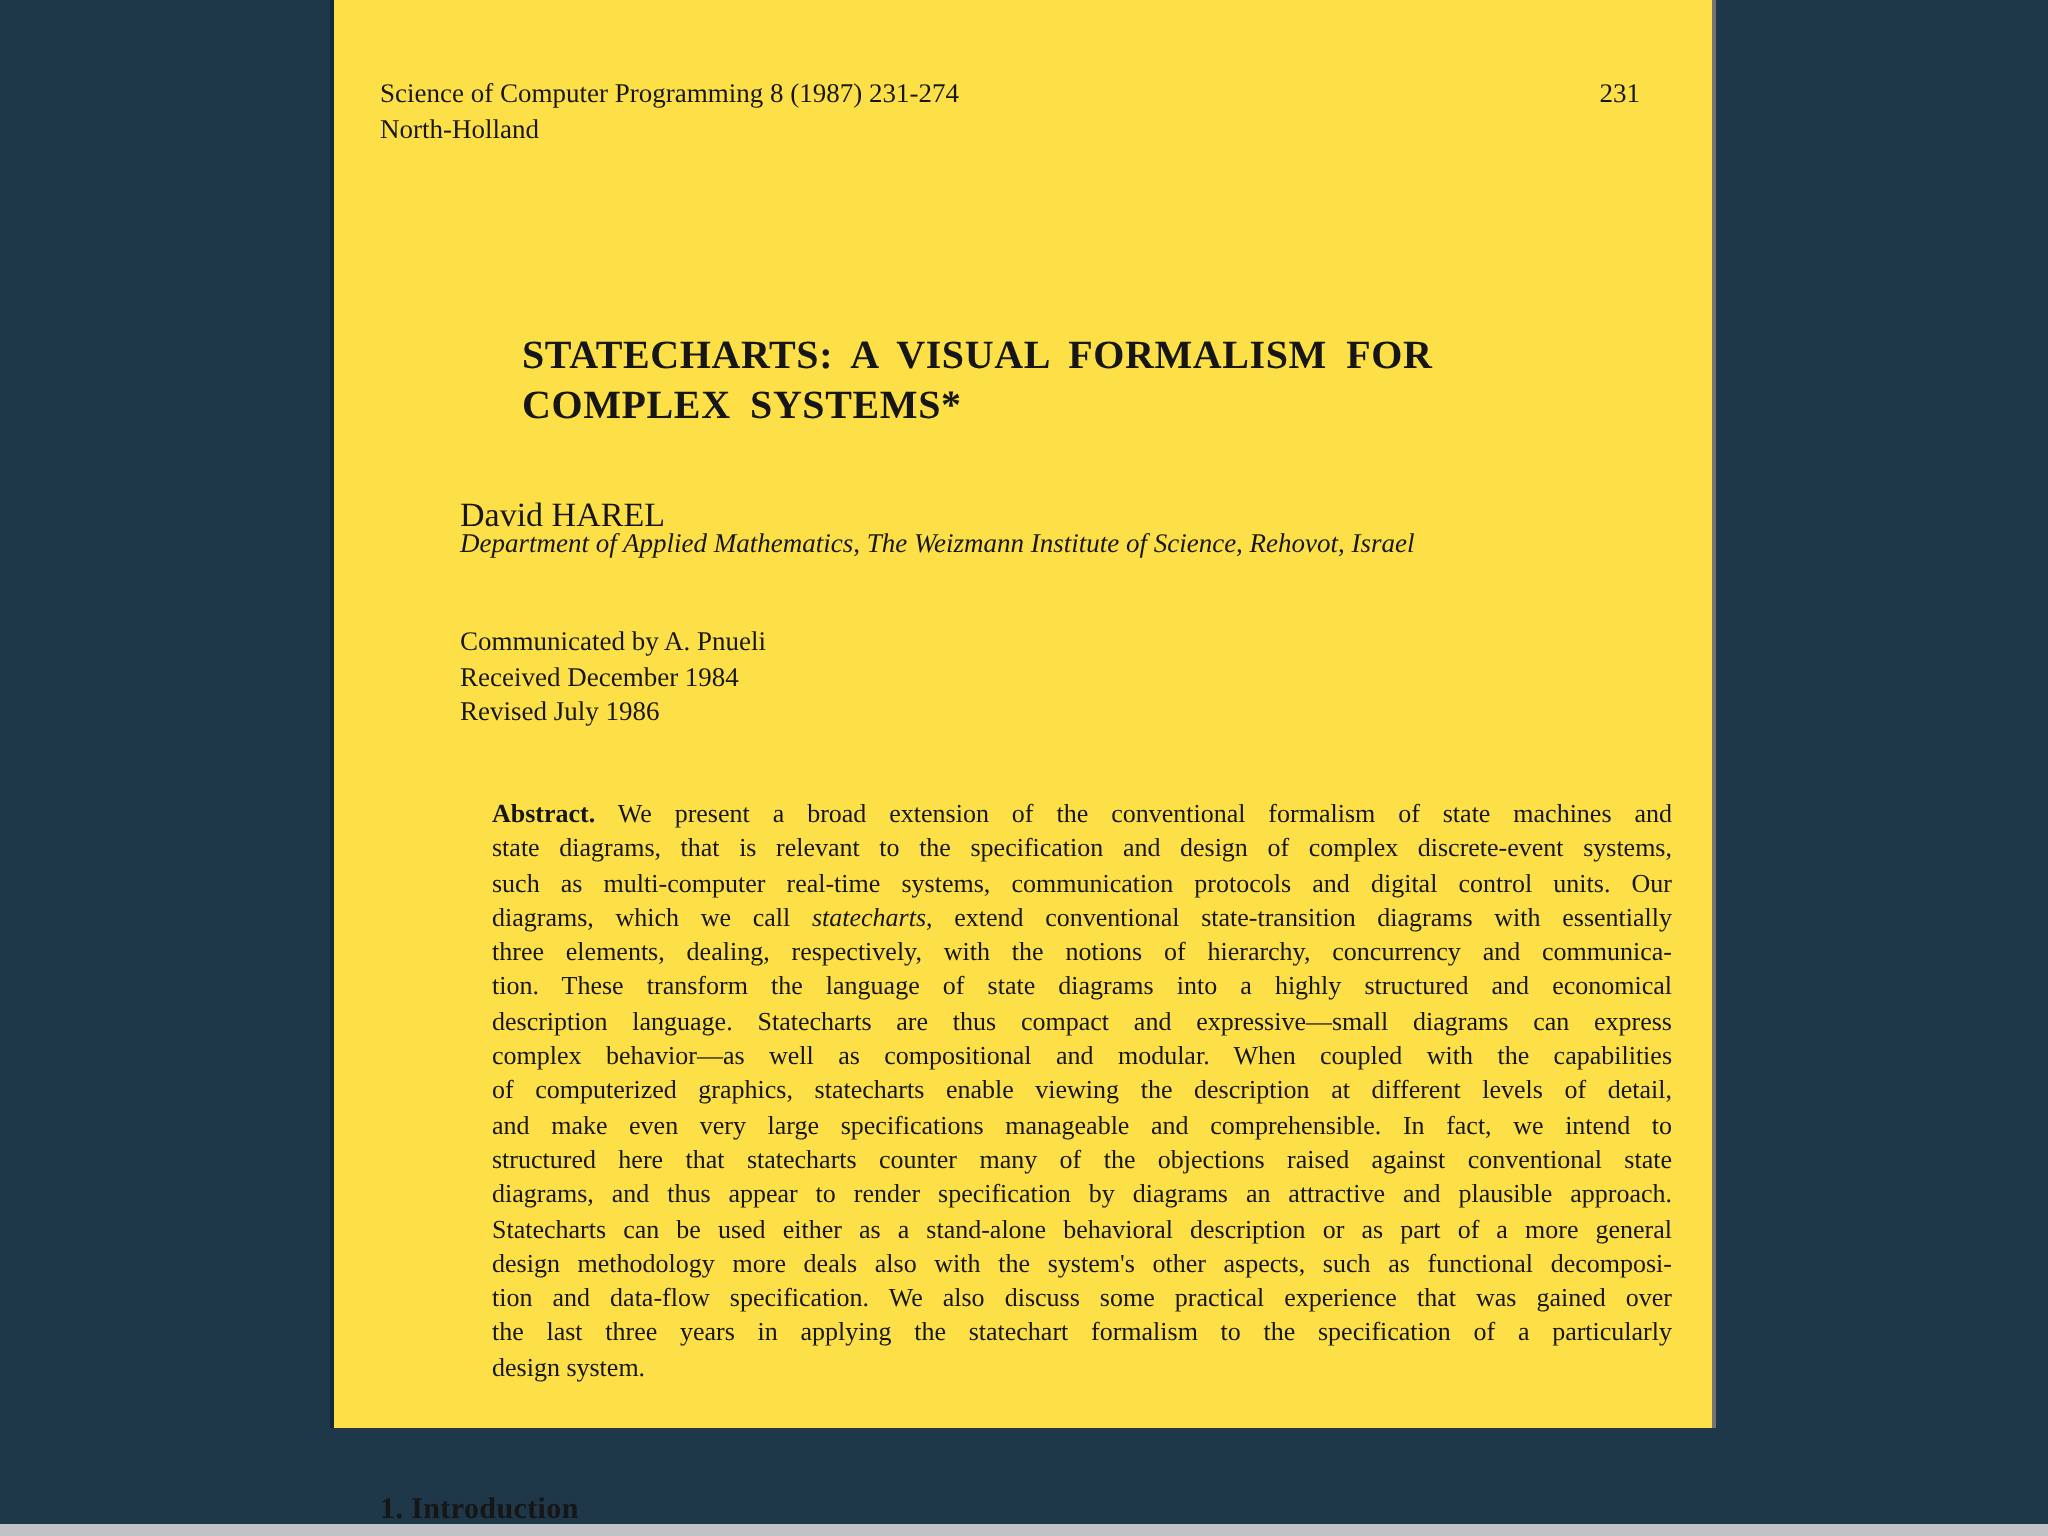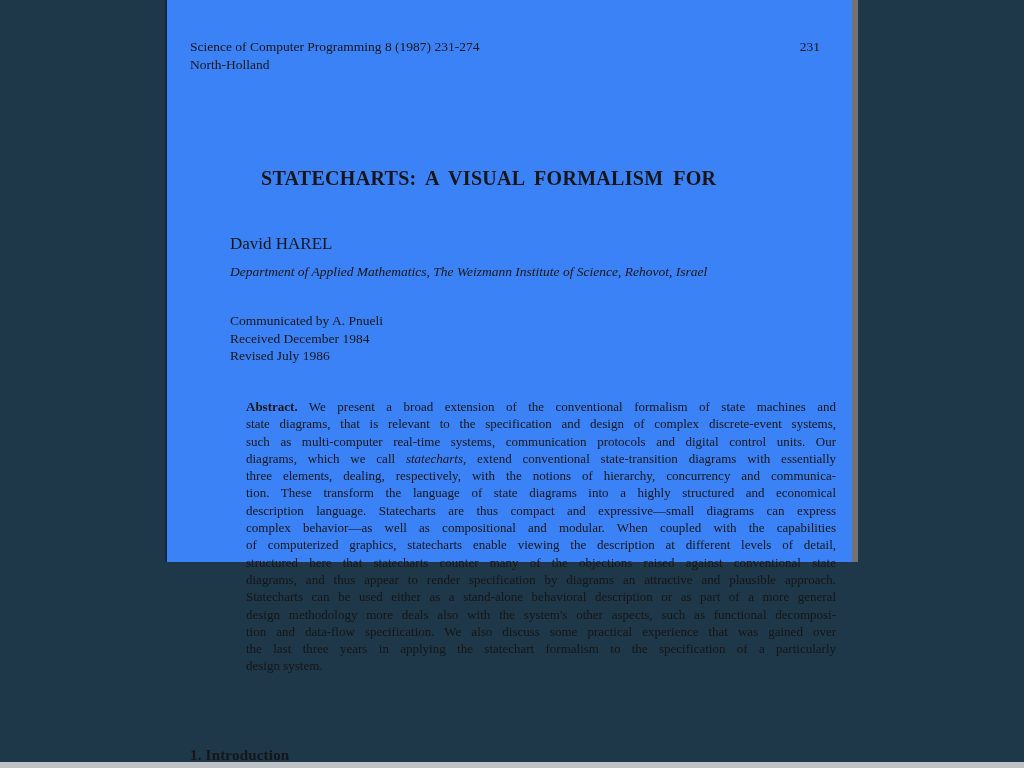--- a/index.html
+++ b/index.html
@@ -7,24 +7,24 @@
     width: 1024px; height: 768px;
     background: #1e3749;
     font-family: "Liberation Serif", "DejaVu Serif", serif;
     color: #161616;
     overflow: hidden;
     position: relative;
   }
   .paper {
     position: absolute;
     left: 165px; top: 0;
-    width: 693px; height: 562px;
-    background: #3b82f6;
+    width: 693px; height: 714px;
+    background: #fde047;
     border-left: 2px solid #13293a;
-    border-right: 6px solid #737373;
+    border-right: 2px solid #737373;
     box-sizing: border-box;
   }
   .bottom-strip {
     position: absolute;
     left: 0; top: 762px;
     width: 1024px; height: 6px;
     background: #bfc3c5;
   }
   .header-row {
     position: absolute;
@@ -47,21 +47,21 @@
     font-size: 20px;
     font-weight: bold;
     line-height: 25px;
     letter-spacing: 0.3px;
     word-spacing: 0.22em;
     margin-left: 31px;
   }
   .title div { white-space: nowrap; }
   .author {
     position: absolute;
-    left: 63px; top: 234px;
+    left: 63px; top: 248px;
     font-size: 17px;
     line-height: 20px;
   }
   .affiliation {
     position: absolute;
     left: 63px; top: 263px;
     font-size: 13.5px;
     font-style: italic;
     line-height: 17px;
     white-space: nowrap;
@@ -104,20 +104,21 @@
 <div class="paper">
 
   <div class="header-row">
     <span>Science of Computer Programming 8 (1987) 231-274</span>
     <span>231</span>
   </div>
   <div class="publisher">North-Holland</div>
 
   <div class="title">
     <div>STATECHARTS: A VISUAL FORMALISM FOR</div>
+    <div>COMPLEX SYSTEMS*</div>
   </div>
 
   <div class="author">David HAREL</div>
   <div class="affiliation">Department of Applied Mathematics, The Weizmann Institute of Science, Rehovot, Israel</div>
 
   <div class="notes">
     <div>Communicated by A. Pnueli</div>
     <div>Received December 1984</div>
     <div>Revised July 1986</div>
   </div>
@@ -125,20 +126,21 @@
   <div class="abstract">
     <div class="abs-line"><span class="b">Abstract.</span><span> We present a broad extension of the conventional formalism of state machines and</span></div>
     <div class="abs-line"><span>state diagrams, that is relevant to the specification and design of complex discrete-event systems,</span></div>
     <div class="abs-line"><span>such as multi-computer real-time systems, communication protocols and digital control units. Our</span></div>
     <div class="abs-line"><span>diagrams, which we call </span><span class="i">statecharts</span><span>, extend conventional state-transition diagrams with essentially</span></div>
     <div class="abs-line"><span>three elements, dealing, respectively, with the notions of hierarchy, concurrency and communica-</span></div>
     <div class="abs-line"><span>tion. These transform the language of state diagrams into a highly structured and economical</span></div>
     <div class="abs-line"><span>description language. Statecharts are thus compact and expressive—small diagrams can express</span></div>
     <div class="abs-line"><span>complex behavior—as well as compositional and modular. When coupled with the capabilities</span></div>
     <div class="abs-line"><span>of computerized graphics, statecharts enable viewing the description at different levels of detail,</span></div>
+    <div class="abs-line"><span>and make even very large specifications manageable and comprehensible. In fact, we intend to</span></div>
     <div class="abs-line"><span>structured here that statecharts counter many of the objections raised against conventional state</span></div>
     <div class="abs-line"><span>diagrams, and thus appear to render specification by diagrams an attractive and plausible approach.</span></div>
     <div class="abs-line"><span>Statecharts can be used either as a stand-alone behavioral description or as part of a more general</span></div>
     <div class="abs-line"><span>design methodology more deals also with the system's other aspects, such as functional decomposi-</span></div>
     <div class="abs-line"><span>tion and data-flow specification. We also discuss some practical experience that was gained over</span></div>
     <div class="abs-line"><span>the last three years in applying the statechart formalism to the specification of a particularly</span></div>
     <div class="abs-line last"><span>design system.</span></div>
   </div>
 
   <div class="section-heading">1. Introduction</div>

